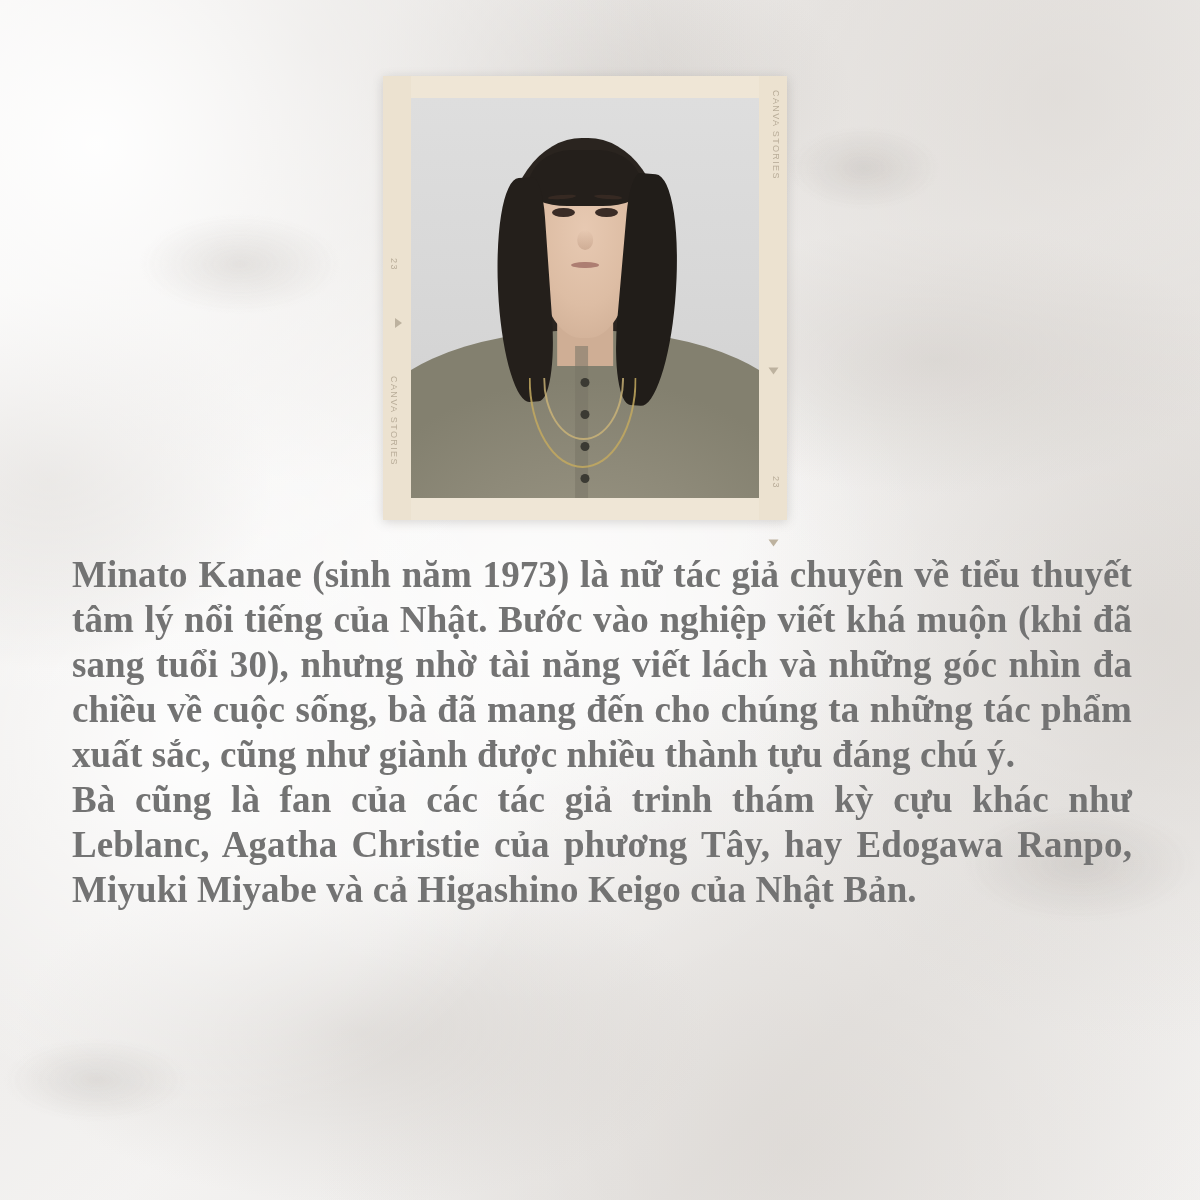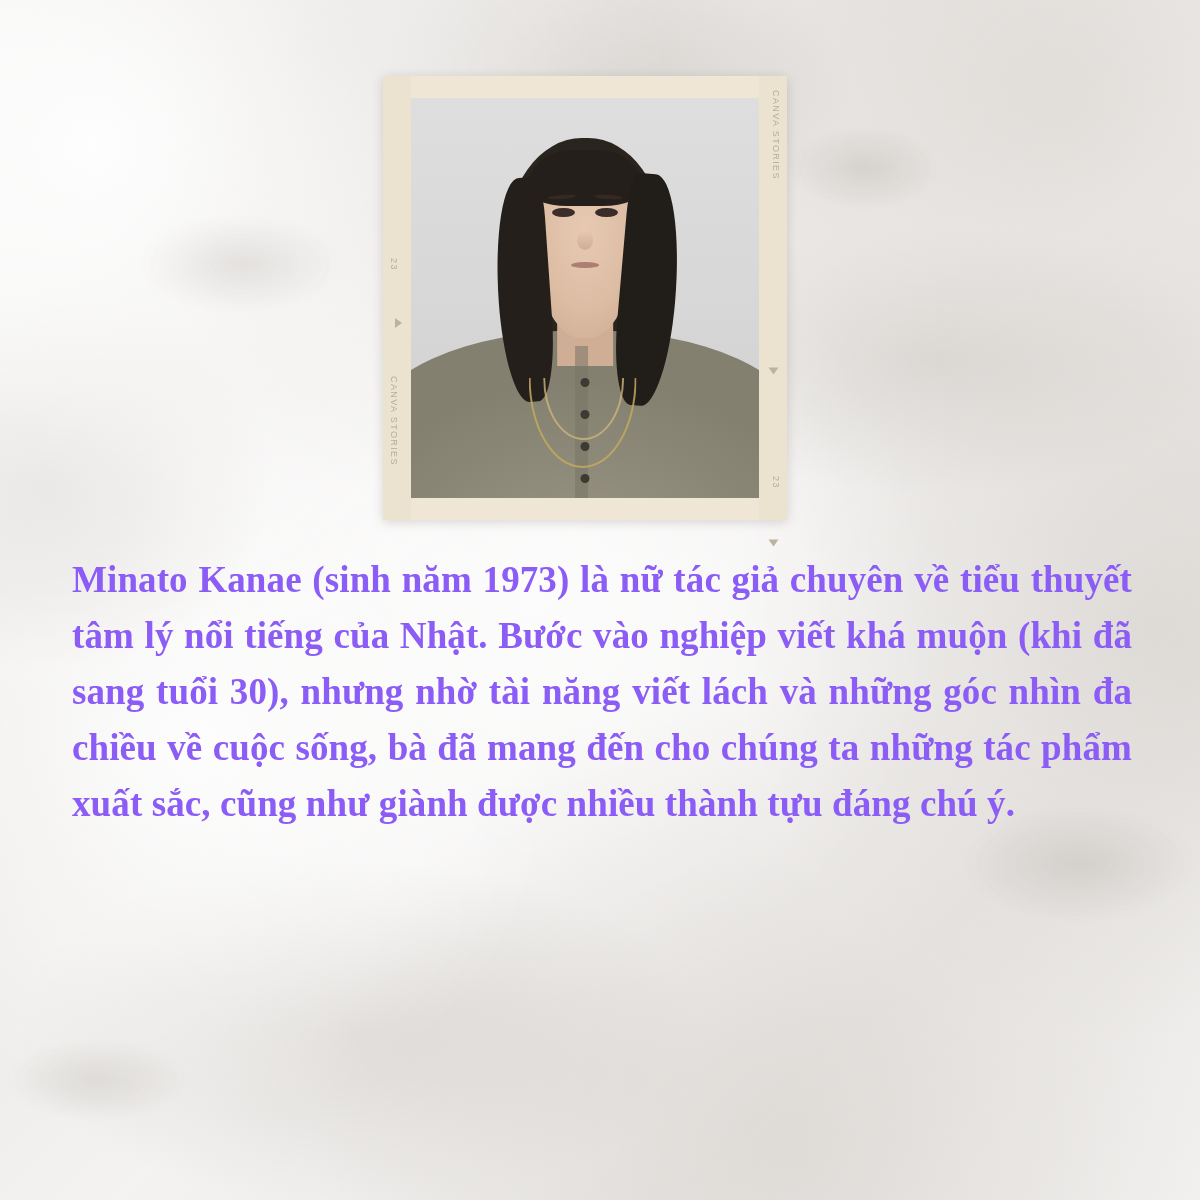--- a/index.html
+++ b/index.html
@@ -263,25 +263,25 @@
 
   
   #body-text {
     position: absolute;
     left: 72px;
     top: 552px;
     width: 1060px;
   }
   #body-text p {
     margin: 0;
-    color: #8b5cf6;
+    color: #737373;
     font-family: "Liberation Serif", serif;
     font-weight: bold;
     font-size: 37px;
-    line-height: 56px;
+    line-height: 45px;
     text-align: justify;
     text-justify: inter-word;
     letter-spacing: 0.1px;
   }
   #body-text p.last-para {
     text-align: justify;
   }
 </style>
 </head>
 <body>
@@ -324,15 +324,16 @@
       <div class="button" style="top:78%;"></div>
       <div class="button" style="top:86%;"></div>
       <div class="button" style="top:94%;"></div>
       <div class="necklace"></div>
       <div class="necklace two"></div>
     </div>
   </div>
 
   <div id="body-text">
     <p>Minato Kanae (sinh năm 1973) là nữ tác giả chuyên về tiểu thuyết tâm lý nổi tiếng của Nhật. Bước vào nghiệp viết khá muộn (khi đã sang tuổi 30), nhưng nhờ tài năng viết lách và những góc nhìn đa chiều về cuộc sống, bà đã mang đến cho chúng ta những tác phẩm xuất sắc, cũng như giành được nhiều thành tựu đáng chú ý.</p>
+    <p class="last-para">Bà cũng là fan của các tác giả trinh thám kỳ cựu khác như Leblanc, Agatha Christie của phương Tây, hay Edogawa Ranpo, Miyuki Miyabe và cả Higashino Keigo của Nhật Bản.</p>
   </div>
 
 </div>
 
 </body></html>

